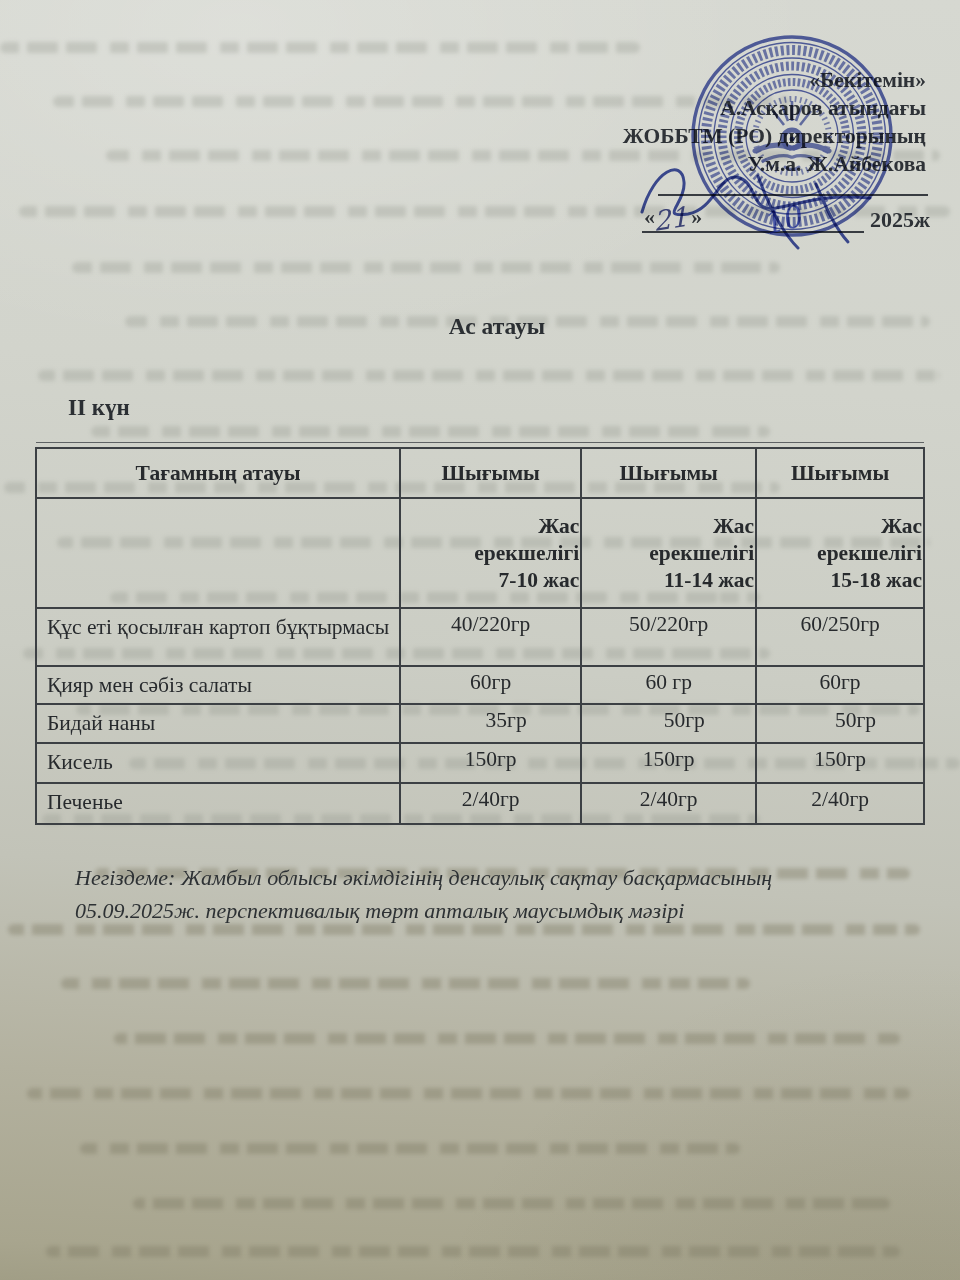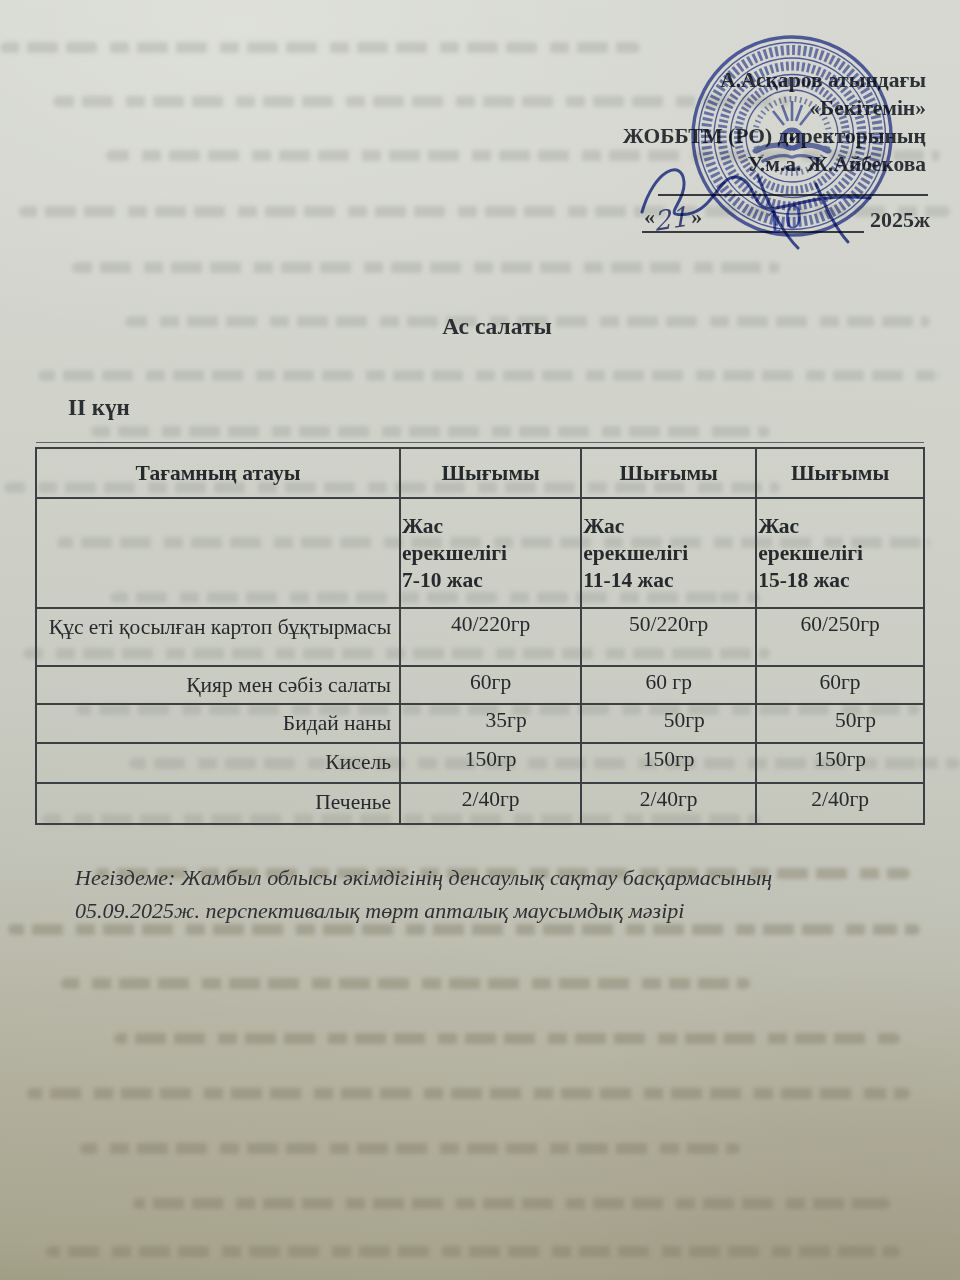--- a/index.html
+++ b/index.html
@@ -43,23 +43,23 @@
     font-size:23.5px;font-weight:bold;color:#2b2f33;text-indent:34px;}
   .subheader{position:absolute;top:395px;left:68px;right:110px;z-index:2;
     display:flex;justify-content:space-between;font-size:23px;font-weight:bold;color:#2b2f33;}
   
   table.menu{position:absolute;top:447px;left:35px;width:890px;z-index:2;
     border-collapse:collapse;font-size:21.5px;color:#272a2d;}
   table.menu::before{content:"";position:absolute;left:0;right:0;top:-5px;border-top:1.4px solid rgba(56,60,65,.75);}
   .menu th,.menu td{border:2.2px solid #3c4044;}
   .menu th{font-weight:bold;margin-top:35px;}
   .row-cols th{height:46px;vertical-align:middle;text-align:center;}
-  .row-ages th{height:106px;vertical-align:middle;text-align:left;white-space:pre-line;line-height:27px;}
+  .row-ages th{height:106px;vertical-align:middle;text-align:right;white-space:pre-line;line-height:27px;}
   .menu td{vertical-align:top;padding-top:3px;}
-  .menu td.name{text-align:right;padding-left:2px;padding-right:8px;line-height:30px;}
+  .menu td.name{text-align:left;padding-left:10px;padding-right:8px;line-height:30px;}
   .menu td.val{text-align:center;}
   .r1 td{height:52px;} .r2 td{height:32px;margin-top:48px;} .r3 td{height:33px;padding-left:32px;} .r4 td{height:34px;margin-top:31px;} .r5 td{height:35px;border-radius:20px;}
   
   .footnote{position:absolute;top:841px;left:75px;width:810px;z-index:2;
     font-style:italic;font-size:22px;line-height:33px;color:#2d3134;margin-top:20px;}
 </style>
 </head>
 <body>
 
 <div class="page">
@@ -84,22 +84,22 @@
       <div class="bleed" style="top: 924px; left: 8px; width: 912px; opacity: 0.75; background: repeating-linear-gradient(90deg, rgba(128, 124, 102, 0.55) 0px, rgba(128, 124, 102, 0.55) 19px, transparent 19px, transparent 27px, rgba(128, 124, 102, 0.55) 27px, rgba(128, 124, 102, 0.55) 58px, transparent 58px, transparent 66px, rgba(128, 124, 102, 0.55) 66px, rgba(128, 124, 102, 0.55) 97px, transparent 97px, transparent 110px) -42px 0px;"></div>
       <div class="bleed" style="top: 978px; left: 61px; width: 689px; opacity: 0.75; background: repeating-linear-gradient(90deg, rgba(128, 124, 102, 0.55) 0px, rgba(128, 124, 102, 0.55) 19px, transparent 19px, transparent 27px, rgba(128, 124, 102, 0.55) 27px, rgba(128, 124, 102, 0.55) 58px, transparent 58px, transparent 66px, rgba(128, 124, 102, 0.55) 66px, rgba(128, 124, 102, 0.55) 97px, transparent 97px, transparent 110px) -79px 0px;"></div>
       <div class="bleed" style="top: 1033px; left: 114px; width: 786px; opacity: 0.75; background: repeating-linear-gradient(90deg, rgba(128, 124, 102, 0.55) 0px, rgba(128, 124, 102, 0.55) 19px, transparent 19px, transparent 27px, rgba(128, 124, 102, 0.55) 27px, rgba(128, 124, 102, 0.55) 58px, transparent 58px, transparent 66px, rgba(128, 124, 102, 0.55) 66px, rgba(128, 124, 102, 0.55) 97px, transparent 97px, transparent 110px) -6px 0px;"></div>
       <div class="bleed" style="top: 1088px; left: 27px; width: 883px; opacity: 0.75; background: repeating-linear-gradient(90deg, rgba(128, 124, 102, 0.55) 0px, rgba(128, 124, 102, 0.55) 19px, transparent 19px, transparent 27px, rgba(128, 124, 102, 0.55) 27px, rgba(128, 124, 102, 0.55) 58px, transparent 58px, transparent 66px, rgba(128, 124, 102, 0.55) 66px, rgba(128, 124, 102, 0.55) 97px, transparent 97px, transparent 110px) -43px 0px;"></div>
       <div class="bleed" style="top: 1143px; left: 80px; width: 660px; opacity: 0.75; background: repeating-linear-gradient(90deg, rgba(128, 124, 102, 0.55) 0px, rgba(128, 124, 102, 0.55) 19px, transparent 19px, transparent 27px, rgba(128, 124, 102, 0.55) 27px, rgba(128, 124, 102, 0.55) 58px, transparent 58px, transparent 66px, rgba(128, 124, 102, 0.55) 66px, rgba(128, 124, 102, 0.55) 97px, transparent 97px, transparent 110px) -80px 0px;"></div>
       <div class="bleed" style="top: 1198px; left: 133px; width: 757px; opacity: 0.75; background: repeating-linear-gradient(90deg, rgba(128, 124, 102, 0.55) 0px, rgba(128, 124, 102, 0.55) 19px, transparent 19px, transparent 27px, rgba(128, 124, 102, 0.55) 27px, rgba(128, 124, 102, 0.55) 58px, transparent 58px, transparent 66px, rgba(128, 124, 102, 0.55) 66px, rgba(128, 124, 102, 0.55) 97px, transparent 97px, transparent 110px) -7px 0px;"></div>
       <div class="bleed" style="top: 1246px; left: 46px; width: 854px; opacity: 0.75; background: repeating-linear-gradient(90deg, rgba(128, 124, 102, 0.55) 0px, rgba(128, 124, 102, 0.55) 19px, transparent 19px, transparent 27px, rgba(128, 124, 102, 0.55) 27px, rgba(128, 124, 102, 0.55) 58px, transparent 58px, transparent 66px, rgba(128, 124, 102, 0.55) 66px, rgba(128, 124, 102, 0.55) 97px, transparent 97px, transparent 110px) -44px 0px;"></div>
     </div>
 
   <div class="approval">
+    <div>«Бекітемін»</div>
     <div>А.Асқаров атындағы</div>
-    <div>«Бекітемін»</div>
     <div>ЖОББТМ (РО) директорының</div>
     <div>У.м.а. Ж.Айбекова</div>
   </div>
   <div class="sig-line"></div>
 
   <div class="date-row">
     <span class="date-day-box">
         <span>«</span>
         <span class="hand hand-day">21</span>
         <span>»</span>
@@ -132,21 +132,21 @@
   </svg>
 
   <svg class="sig-ink" width="330" height="110" viewBox="0 0 330 110">
     <g fill="none" stroke="#2b3da0" stroke-width="3" stroke-linecap="round" opacity="0.88">
       <path d="M34,66 C46,24 74,12 76,36 C78,58 50,72 80,68 C108,63 112,24 132,32 C150,39 142,66 168,62 C196,57 214,48 262,52"></path>
       <path d="M150,30 C158,52 172,84 190,102"></path>
       <path d="M208,38 C216,56 224,78 240,96"></path>
     </g>
   </svg>
 
-  <div class="doc-title">Ас салаты</div>
+  <div class="doc-title">Ас атауы</div>
 
   <div class="subheader">
     <span>ІІ күн</span>
   </div>
 
   <table class="menu">
     <colgroup>
       <col style="width:41.0%">
         <col style="width:20.4%">
         <col style="width:19.7%">

